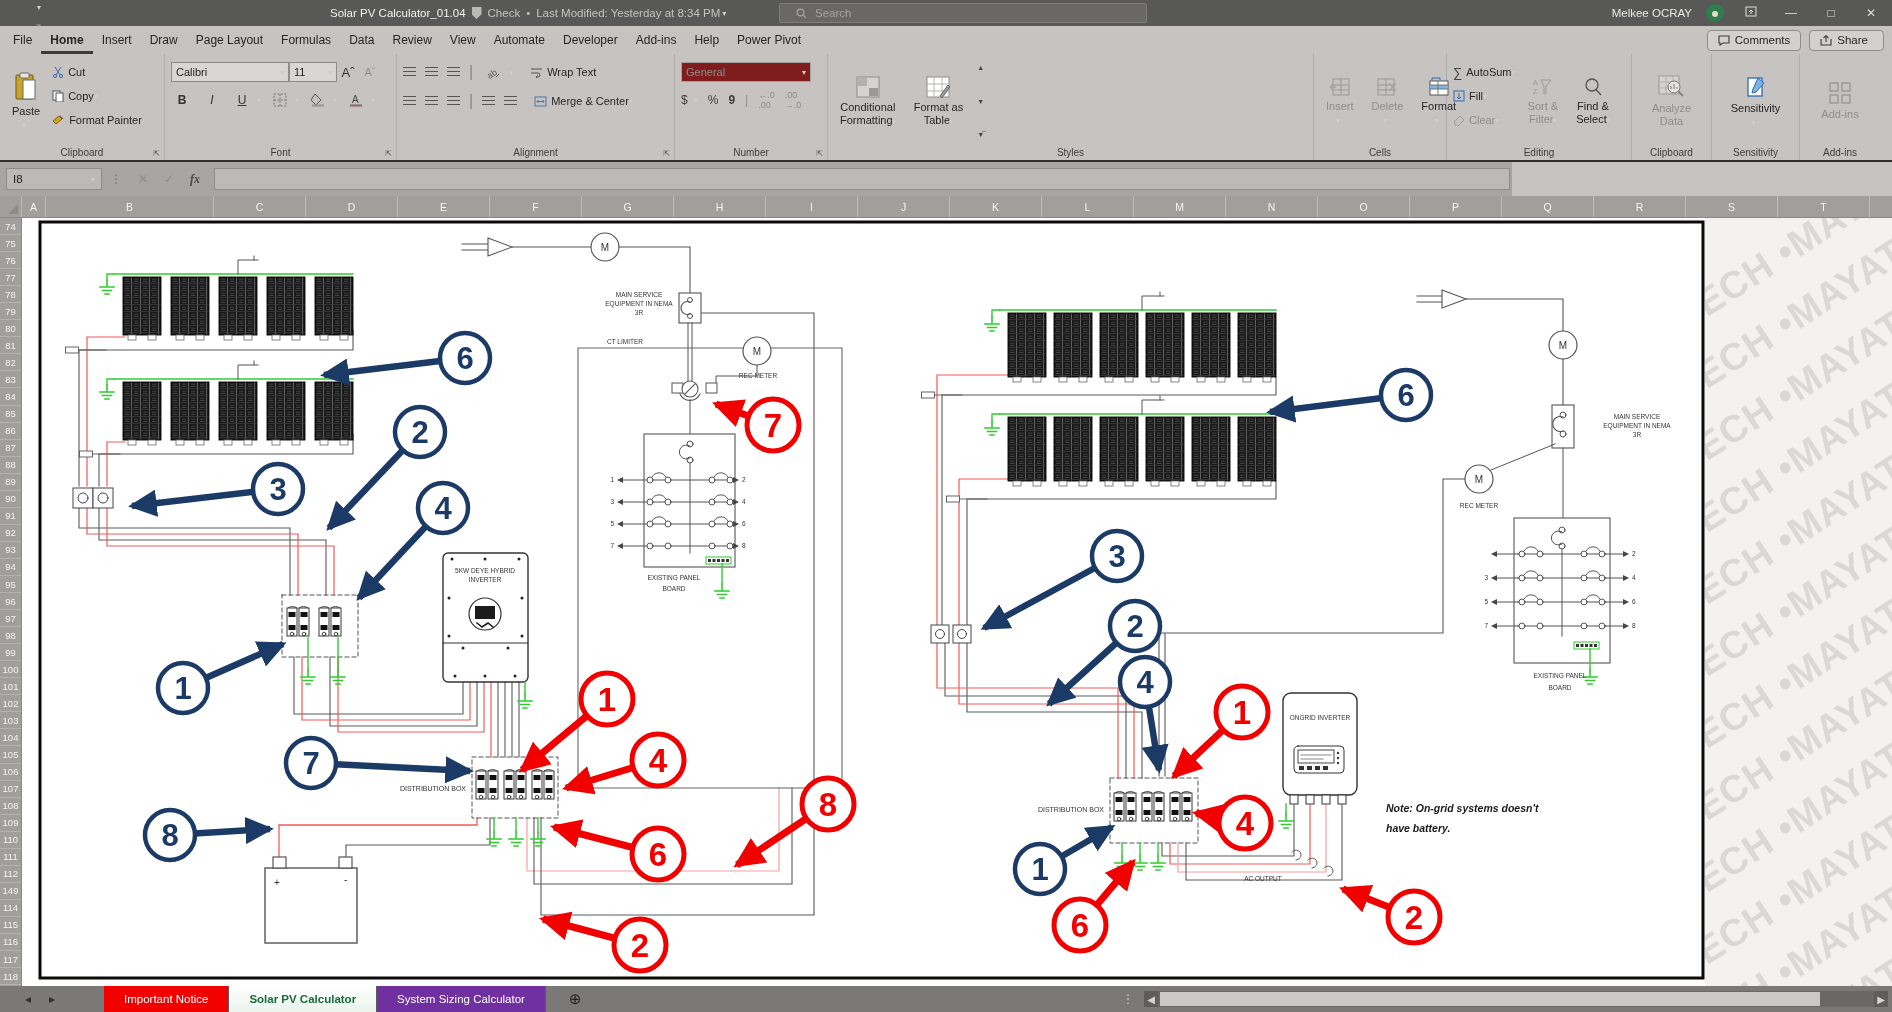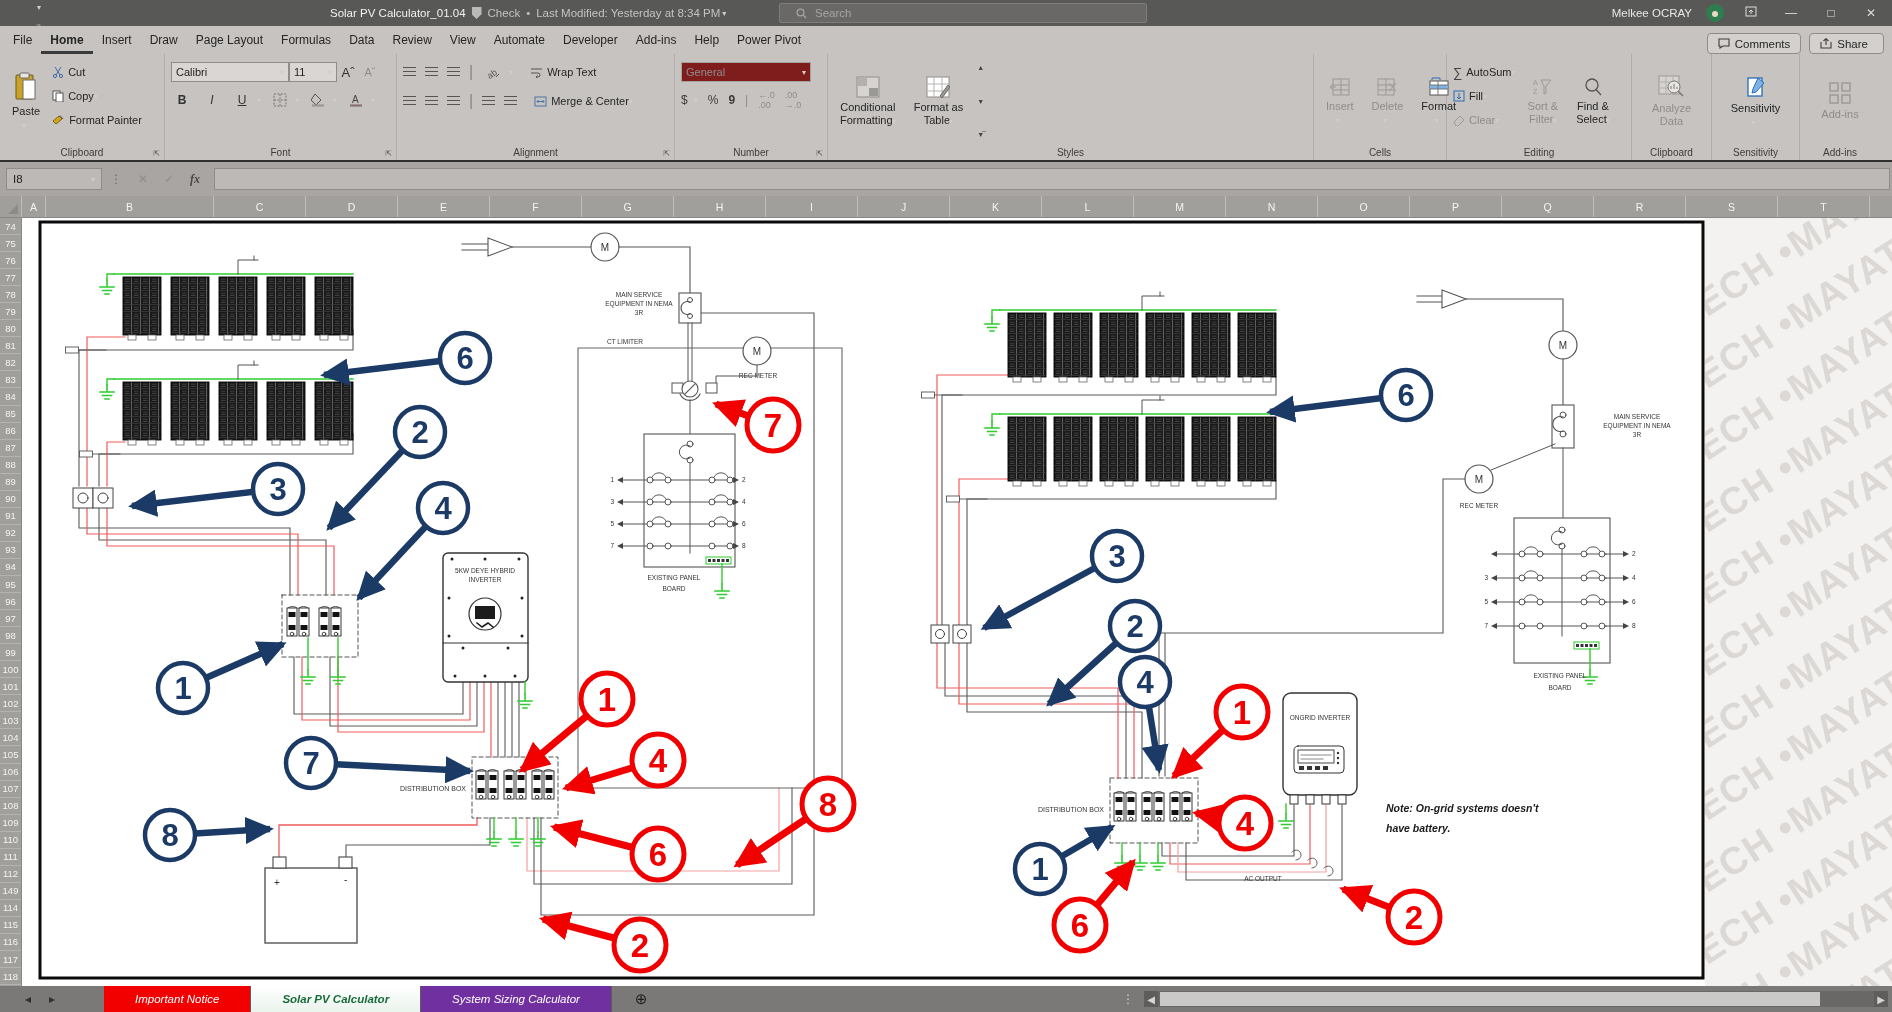--- a/index.html
+++ b/index.html
@@ -31,21 +31,21 @@
                color:#a7a5a3; font-size:11.5px; }
   .tb-right { position:absolute; right:0; top:0; height:26px; display:flex;
               align-items:center; gap:14px; padding-right:8px; }
   .avatar { width:18px; height:18px; border-radius:50%; background:#2e7d4f;
             display:flex; align-items:flex-end; justify-content:center; overflow:hidden; }
   .avatar .head { width:6px; height:6px; border-radius:50%; background:#e8d9c4; margin-bottom:5px; }
   .winbtn { color:#dcdcdc; font-size:12px; width:26px; text-align:center; }
 
   
   .tabsrow { position:absolute; left:0; top:26px; width:1892px; height:28px;
-             background:#c6c3c0; display:flex; align-items:flex-end; font-size:12px; color:#262626; }
+             background:#c6c3c0; display:flex; align-items:center; font-size:12px; color:#262626; }
   .rtab { padding:0 9px; height:28px; display:flex; align-items:center; cursor:default; }
   .rtab.active { font-weight:bold; box-shadow:inset 0 -3px 0 #3b3b3b; }
   .tabsrow .spacer { flex:1; }
   .pillbtn { display:flex; align-items:center; gap:5px; border:1px solid #8f8d8b;
              background:#d3d0cd; border-radius:4px; height:21px; padding:0 10px;
              margin-right:8px; font-size:11.5px; color:#262626; }
 
   
   .ribbon { position:absolute; left:0; top:54px; width:1892px; height:108px;
             background:#c6c3c0; border-bottom:2px solid #2e2e2e; display:flex; }
@@ -72,21 +72,21 @@
               gap:3px; background:#bab7b4; border:1px solid #a5a3a1; padding:3px; margin-top:4px; }
   .stylecell { font-size:11.5px; display:flex; align-items:center; padding-left:8px;
                background:#d2cfcc; color:#2e2e2e; border:1px solid #c2bfbc; }
   .stylecell.normal { background:#fcfcfc; border:1px solid #9a9897; }
   .stylecell.calc { color:#8a8887; border:1px solid #9a9897; }
   .stylecell.check { background:#7f7d7b; color:#fff; font-weight:bold; border:2px solid #565452; }
   .galscroll { display:flex; flex-direction:column; justify-content:space-between;
                padding:6px 2px; font-size:7px; color:#444; }
 
   
-  .formulabar { position:absolute; left:0; top:162px; width:1892px; height:34px;
+  .formulabar { position:absolute; left:0; top:162px; width:1512px; height:34px;
                 background:#a8a5a2; display:flex; align-items:center; }
   .namebox { width:96px; height:22px; margin-left:6px; background:#bcb9b6;
              border:1px solid #8f8d8b; font-size:11.5px; color:#1f1f1f;
              display:flex; align-items:center; justify-content:space-between; padding:0 6px; }
   .fbar-dots { color:#6a6867; margin:0 8px; font-size:12px; }
   .fbtn { color:#8f8d8b; font-size:12px; width:26px; text-align:center; }
   .fx { font-style:italic; font-family:"Liberation Serif", serif; color:#4a4a4a; font-weight:bold; }
   .finput { flex:1; height:22px; background:#bcb9b6; border:1px solid #8f8d8b;
             margin:0 2px 0 6px; }
 
@@ -111,22 +111,22 @@
   .wmzone { position:absolute; left:1683px; top:0; width:187px; height:768px;
             background:#f4f2f0; overflow:hidden; }
   .wmline { position:absolute; left:-170px; white-space:nowrap; font-weight:bold;
             font-size:38px; color:#dbd8d5; transform:rotate(-33deg); letter-spacing:1px; }
 
   
   .bottombar { position:absolute; left:0; top:986px; width:1892px; height:26px;
                background:#7b7977; display:flex; align-items:center; }
   .navarr { color:#2f2f2f; font-size:12px; width:24px; text-align:center; }
   .sheettabs { display:flex; height:100%; margin-left:40px; align-items:stretch; }
-  .stab { display:flex; align-items:center; padding:0 31px; font-size:11.5px; color:#fff;
-          border-right:1px solid #5f5d5b;font-style:italic; }
+  .stab { display:flex; align-items:center; padding:0 20px; font-size:11.5px; color:#fff;
+          border-right:1px solid #5f5d5b; }
   .stab.red { background:#f20000; }
   .stab.purple { background:#7030a0; }
   .stab.active { background:linear-gradient(180deg,#ffffff 0%,#eaf3ec 100%);
                  color:#1a6b3c; font-weight:bold; }
   .addsheet { width:30px; text-align:center; color:#1f1f1f; font-size:15px; margin-left:14px; }
   .bb-dots { color:#d5d3d1; margin-left:auto; font-size:12px; }
   .hscroll { width:744px; height:16px; margin:0 4px 0 10px; background:#5f5d5b;
              display:flex; align-items:center; }
   .hs-arrow { width:14px; color:#d7d5d3; font-size:10px; text-align:center; }
   .hs-track { flex:1; height:16px; background:#6a6866; position:relative; }

